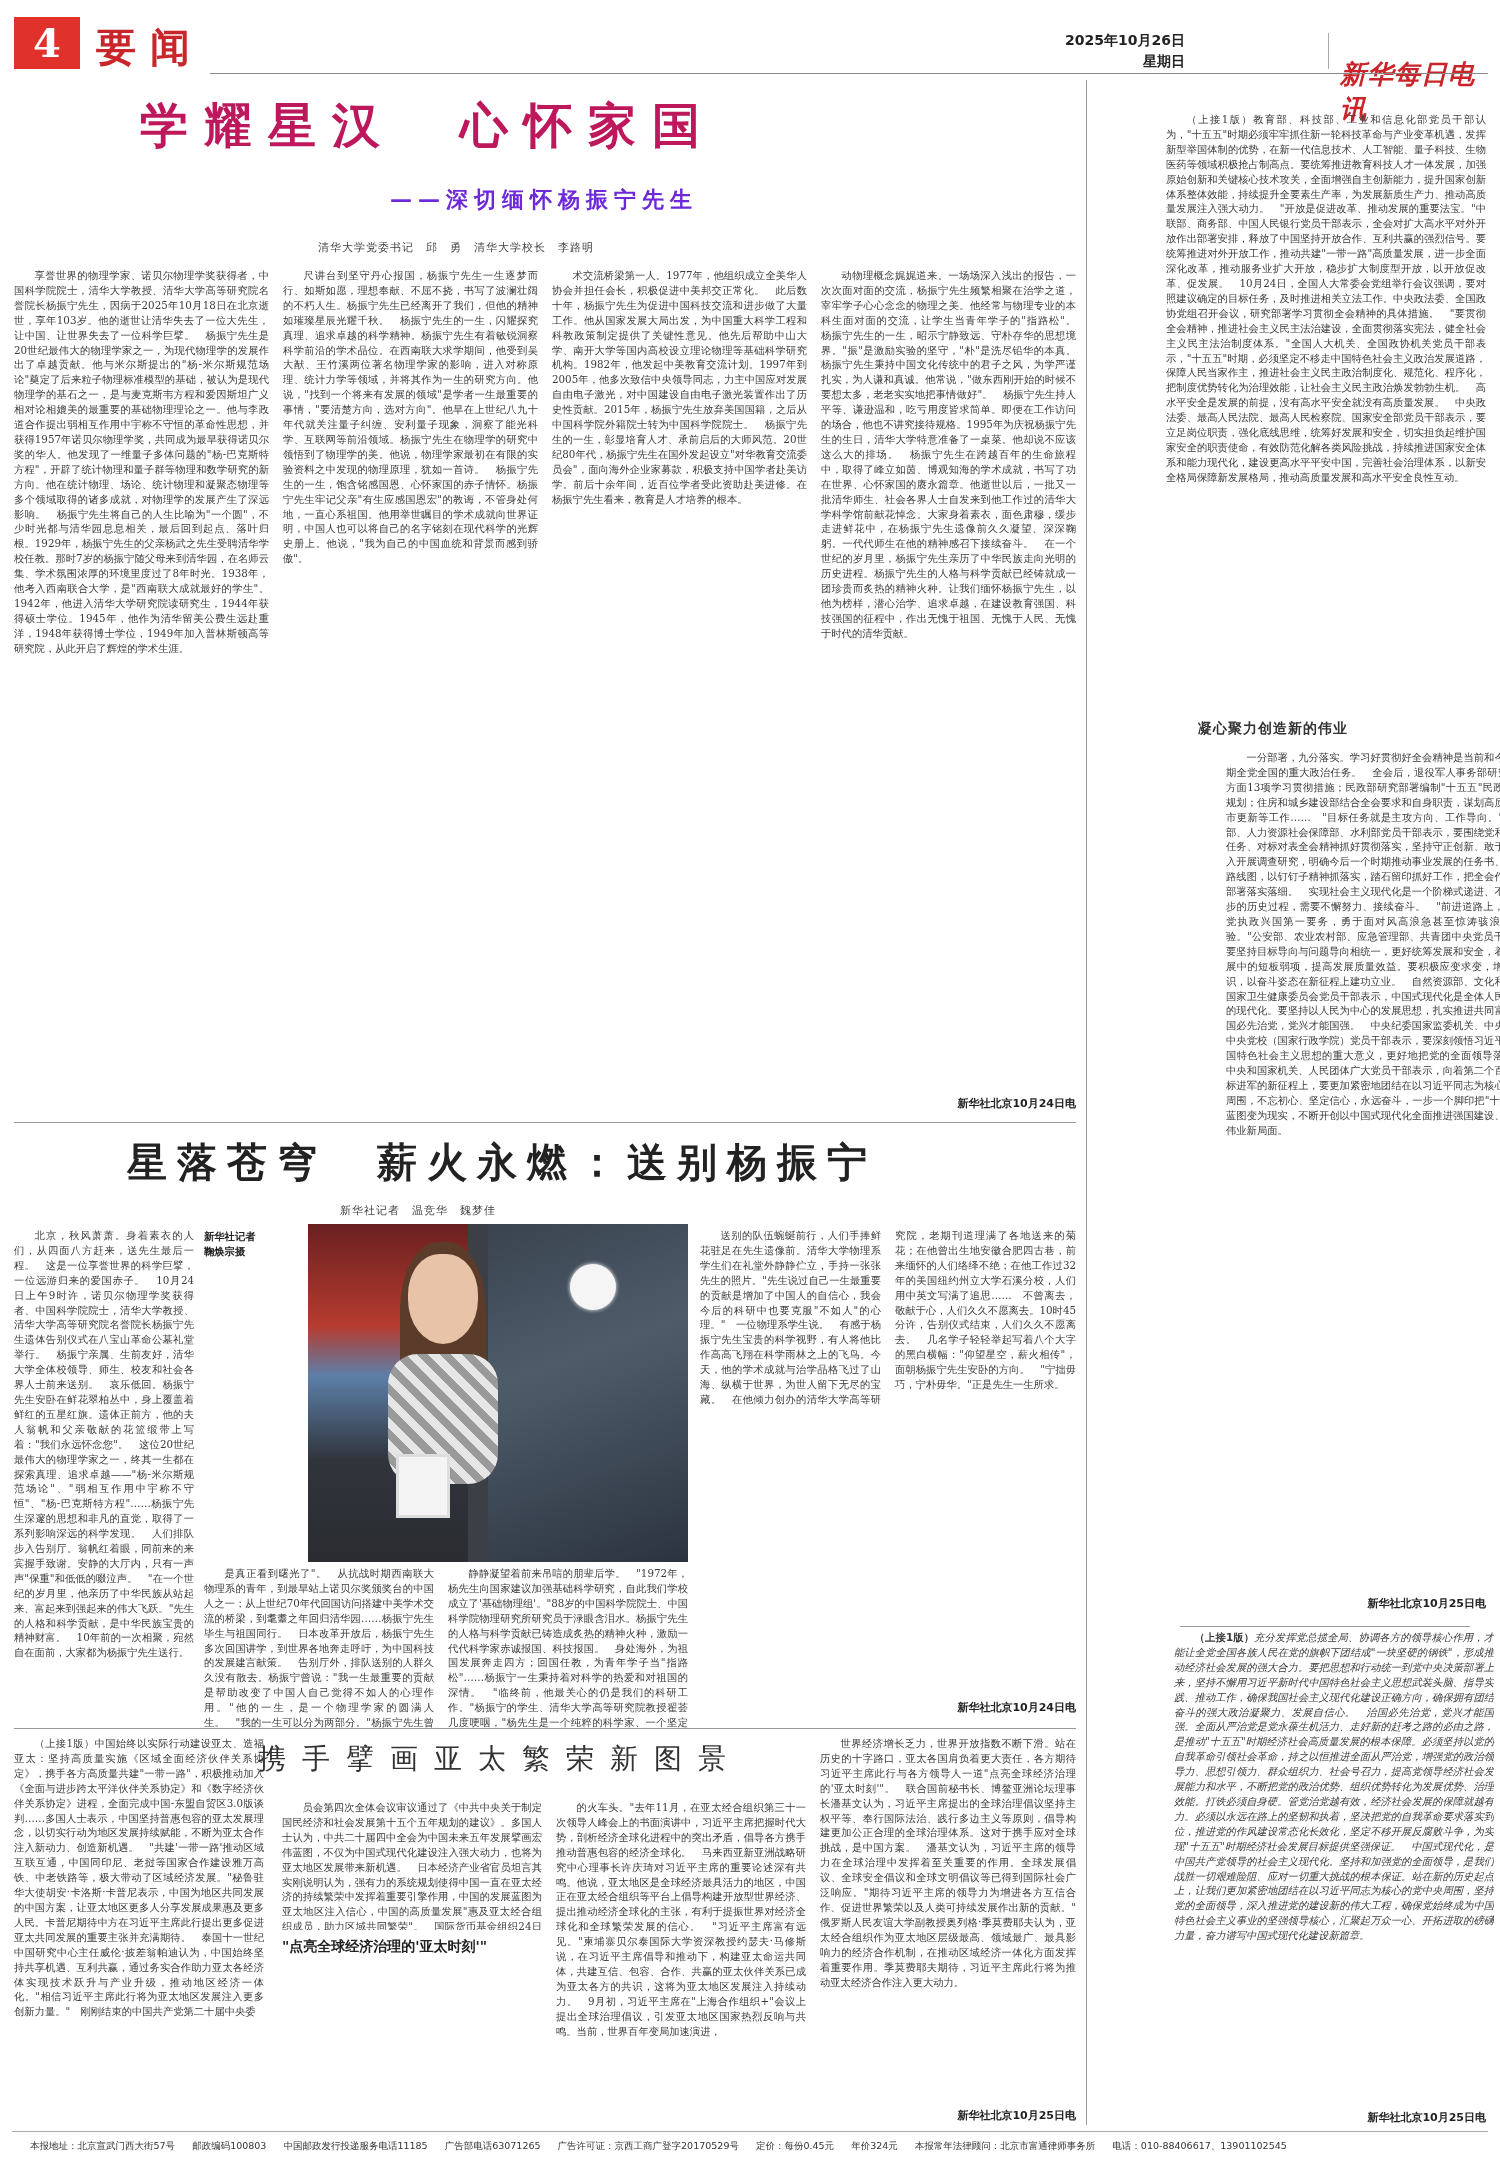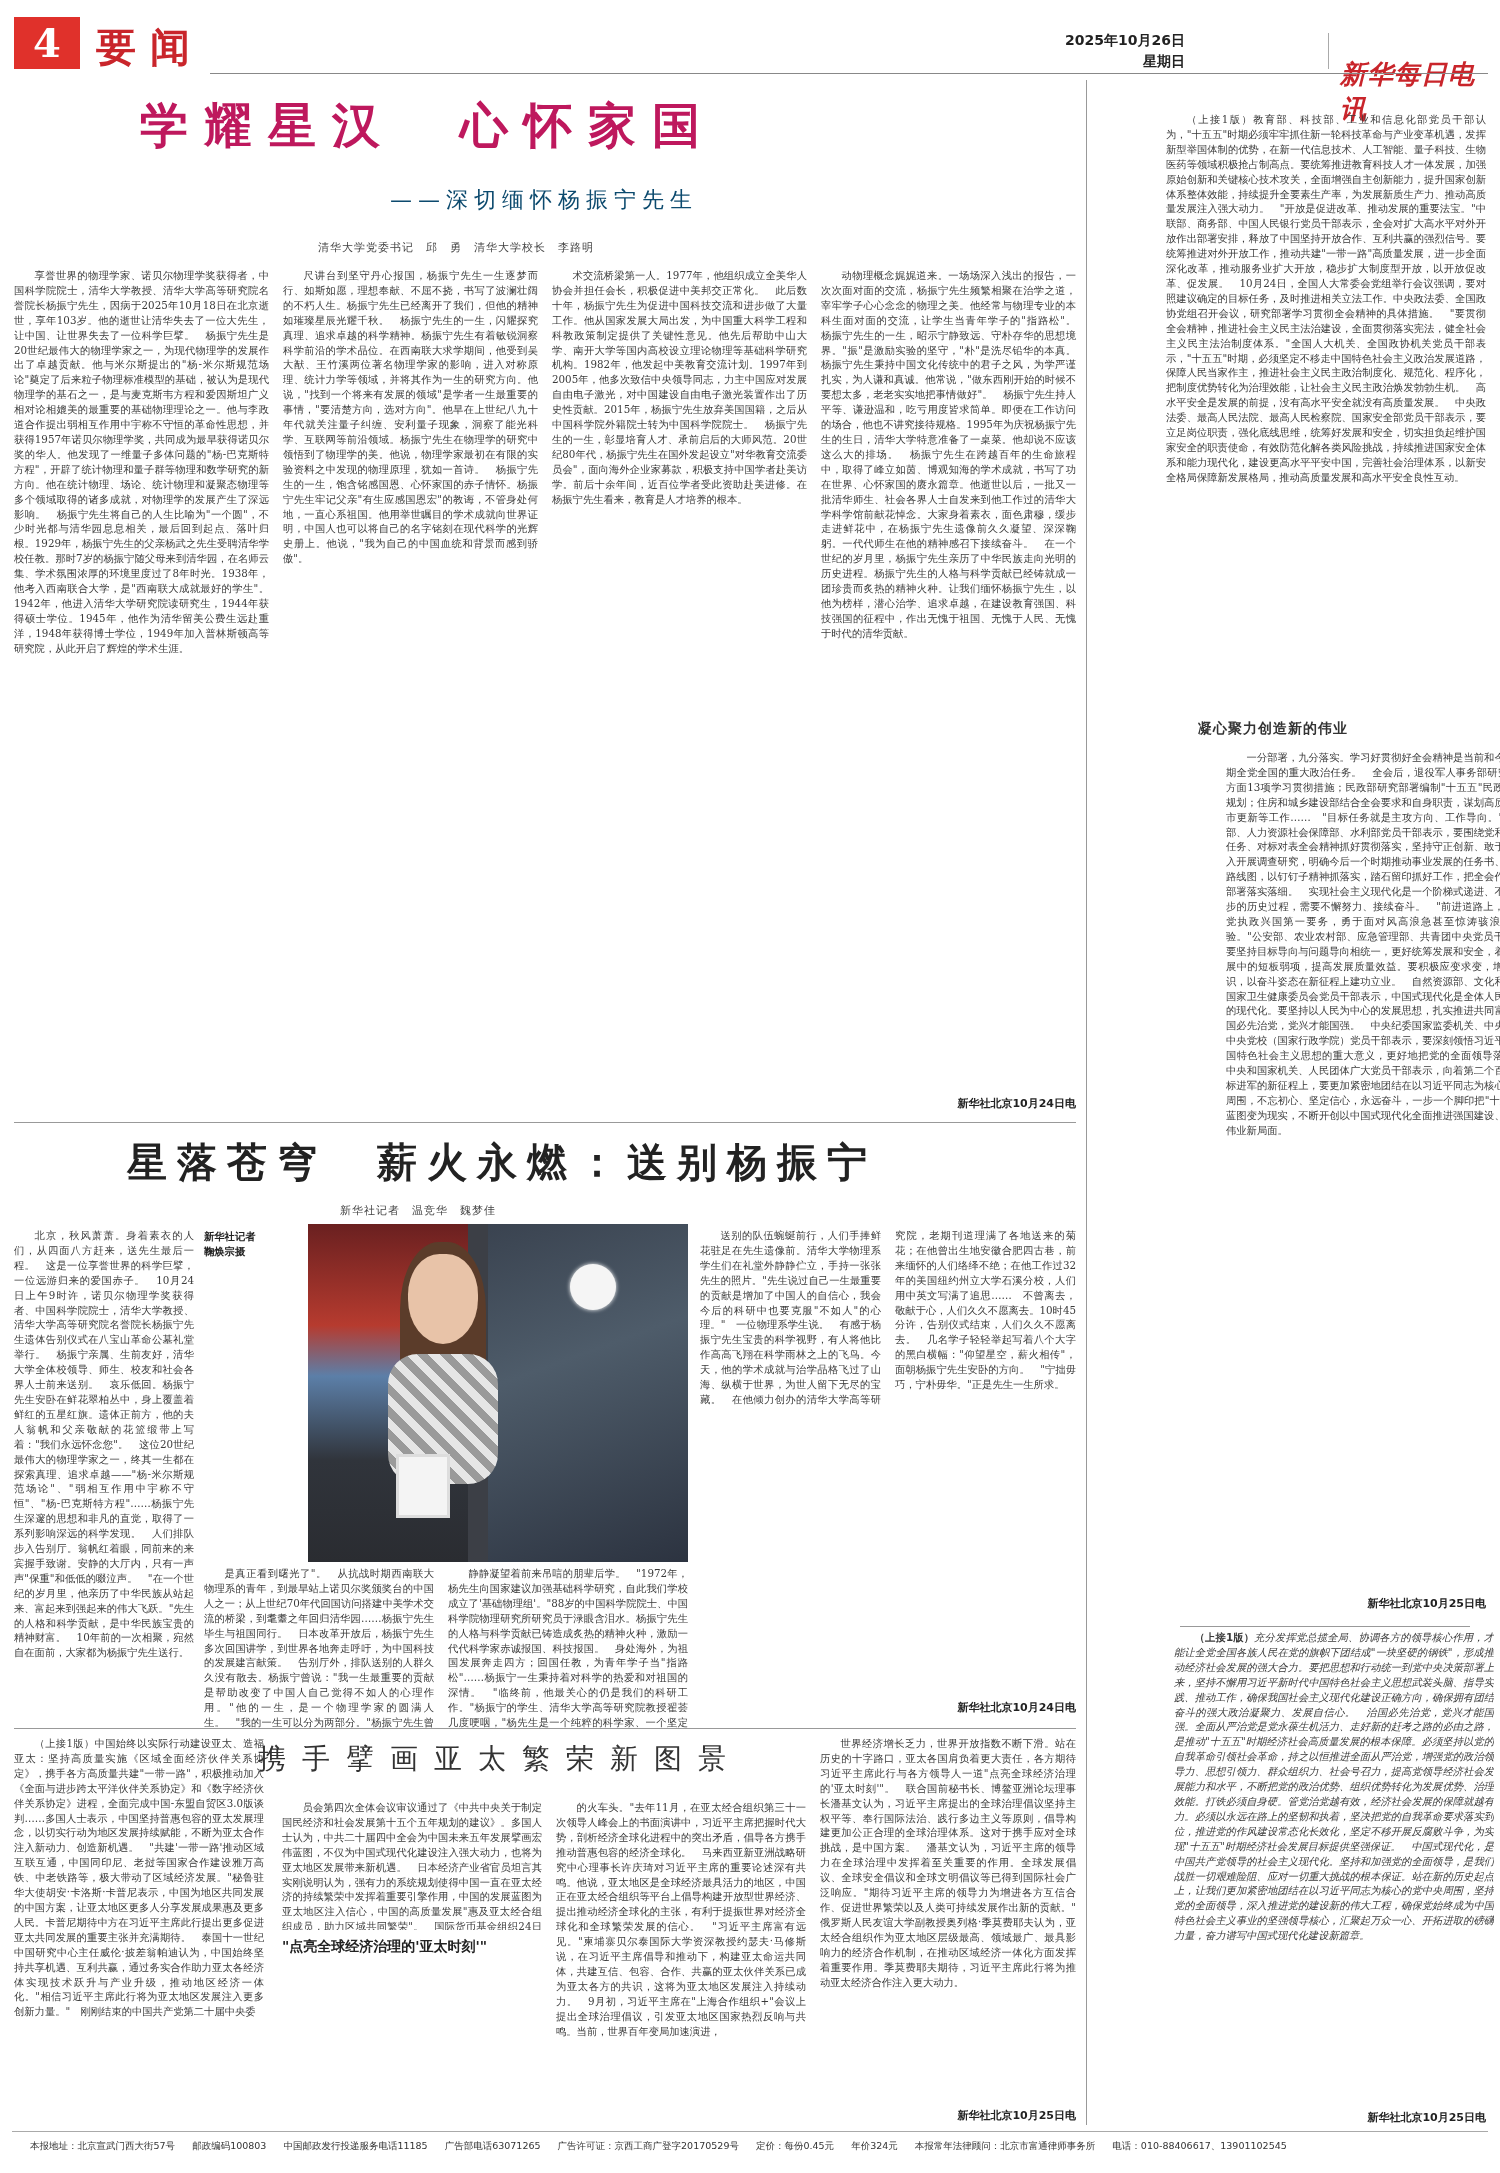--- a/index.html
+++ b/index.html
@@ -12,21 +12,21 @@
   .mast-line { position: absolute; left: 210px; right: 12px; top: 73px; height: 1px; background: #888; }
   .date-box { position: absolute; right: 315px; top: 30px; text-align: right; font-family: "DejaVu Sans", sans-serif; font-size: 14px; font-weight: bold; color: #222; line-height: 21px; }
   .mast-sep { position: absolute; left: 1328px; top: 33px; width: 1px; height: 36px; background: #aaa; }
   .brand { position: absolute; left: 1340px; top: 28px; font-size: 26px; font-weight: bold; color: #c9252b; font-style: italic; letter-spacing: 1px; margin-top: 29px; }
 
   .text-col { position: absolute; font-size: 10.3px; line-height: 14.9px; text-align: justify; color: #3a3a3a; overflow: hidden; }
   .text-col p { text-indent: 2em; }
   .dateline { font-family: "DejaVu Sans", sans-serif; font-weight: bold; font-size: 11px; text-align: right; color: #222; }
 
   .headline-1 { position: absolute; left: 140px; top: 94px; font-size: 48px; font-weight: bold; color: #be185d; letter-spacing: 16px; white-space: nowrap; font-family: Liberation Serif, serif; }
-  .subhead-1 { position: absolute; left: 390px; top: 185px; font-family: "DejaVu Sans", sans-serif; font-size: 22px; color: #0c4a6e; letter-spacing: 6px; white-space: nowrap; }
+  .subhead-1 { position: absolute; left: 390px; top: 185px; font-family: "DejaVu Sans", sans-serif; font-size: 22px; color: #6d28d9; letter-spacing: 6px; white-space: nowrap; font-weight: bold; }
   .byline-1 { position: absolute; left: 318px; top: 240px; font-size: 11px; color: #444; letter-spacing: 1px; white-space: nowrap; }
 
   .divider { position: absolute; height: 1px; background: #999; }
 
   .headline-2 { position: absolute; left: 127px; top: 1135px; font-size: 40px; font-weight: bold; color: #222; letter-spacing: 10px; white-space: nowrap; }
   .byline-2 { position: absolute; left: 340px; top: 1203px; font-size: 11px; color: #444; letter-spacing: 1px; white-space: nowrap; }
 
   .photo { position: absolute; left: 308px; top: 1224px; width: 380px; height: 338px; overflow: hidden; background: #3c3f46; }
   .photo .bg1 { position: absolute; left: 0; top: 0; width: 160px; height: 338px; background: linear-gradient(180deg, #6a2020 0%, #b63b2f 30%, #5c7fa8 45%, #30343b 70%, #2a2c31 100%); }
   .photo .coat { position: absolute; left: 180px; top: 0; width: 200px; height: 338px; background: linear-gradient(160deg, #3a4350 0%, #4e5c6a 40%, #2c3340 100%); }

